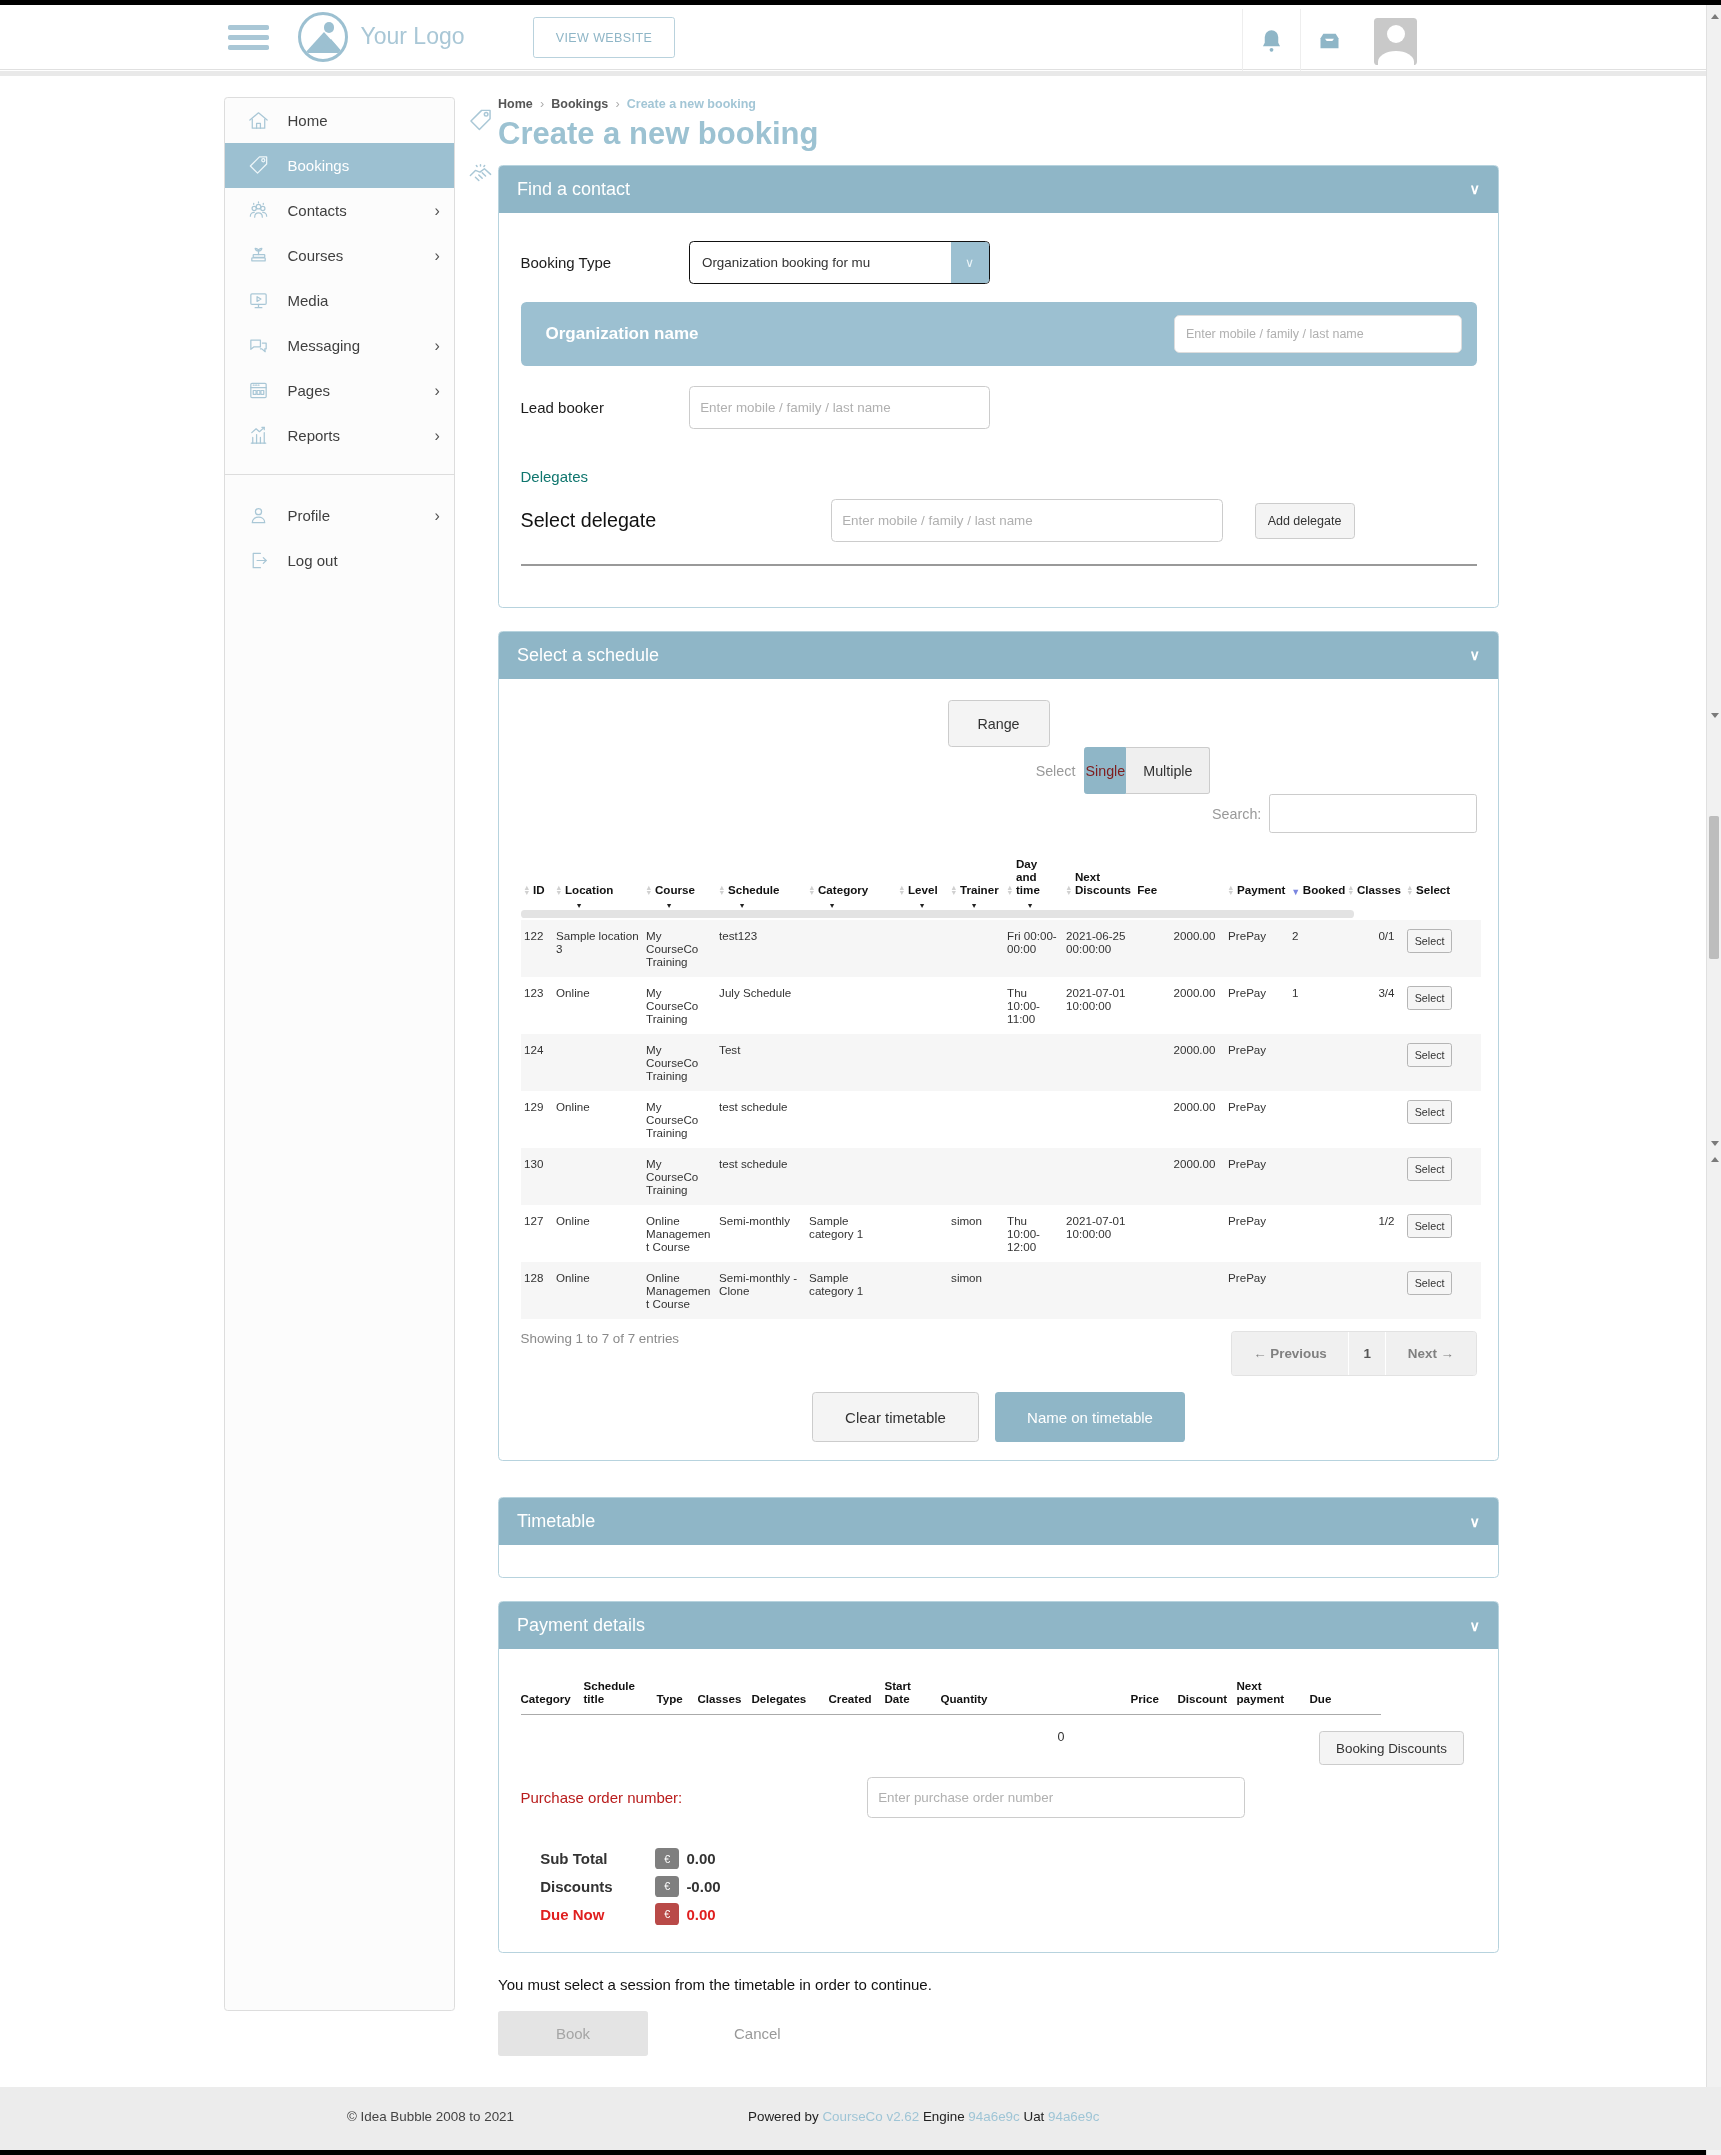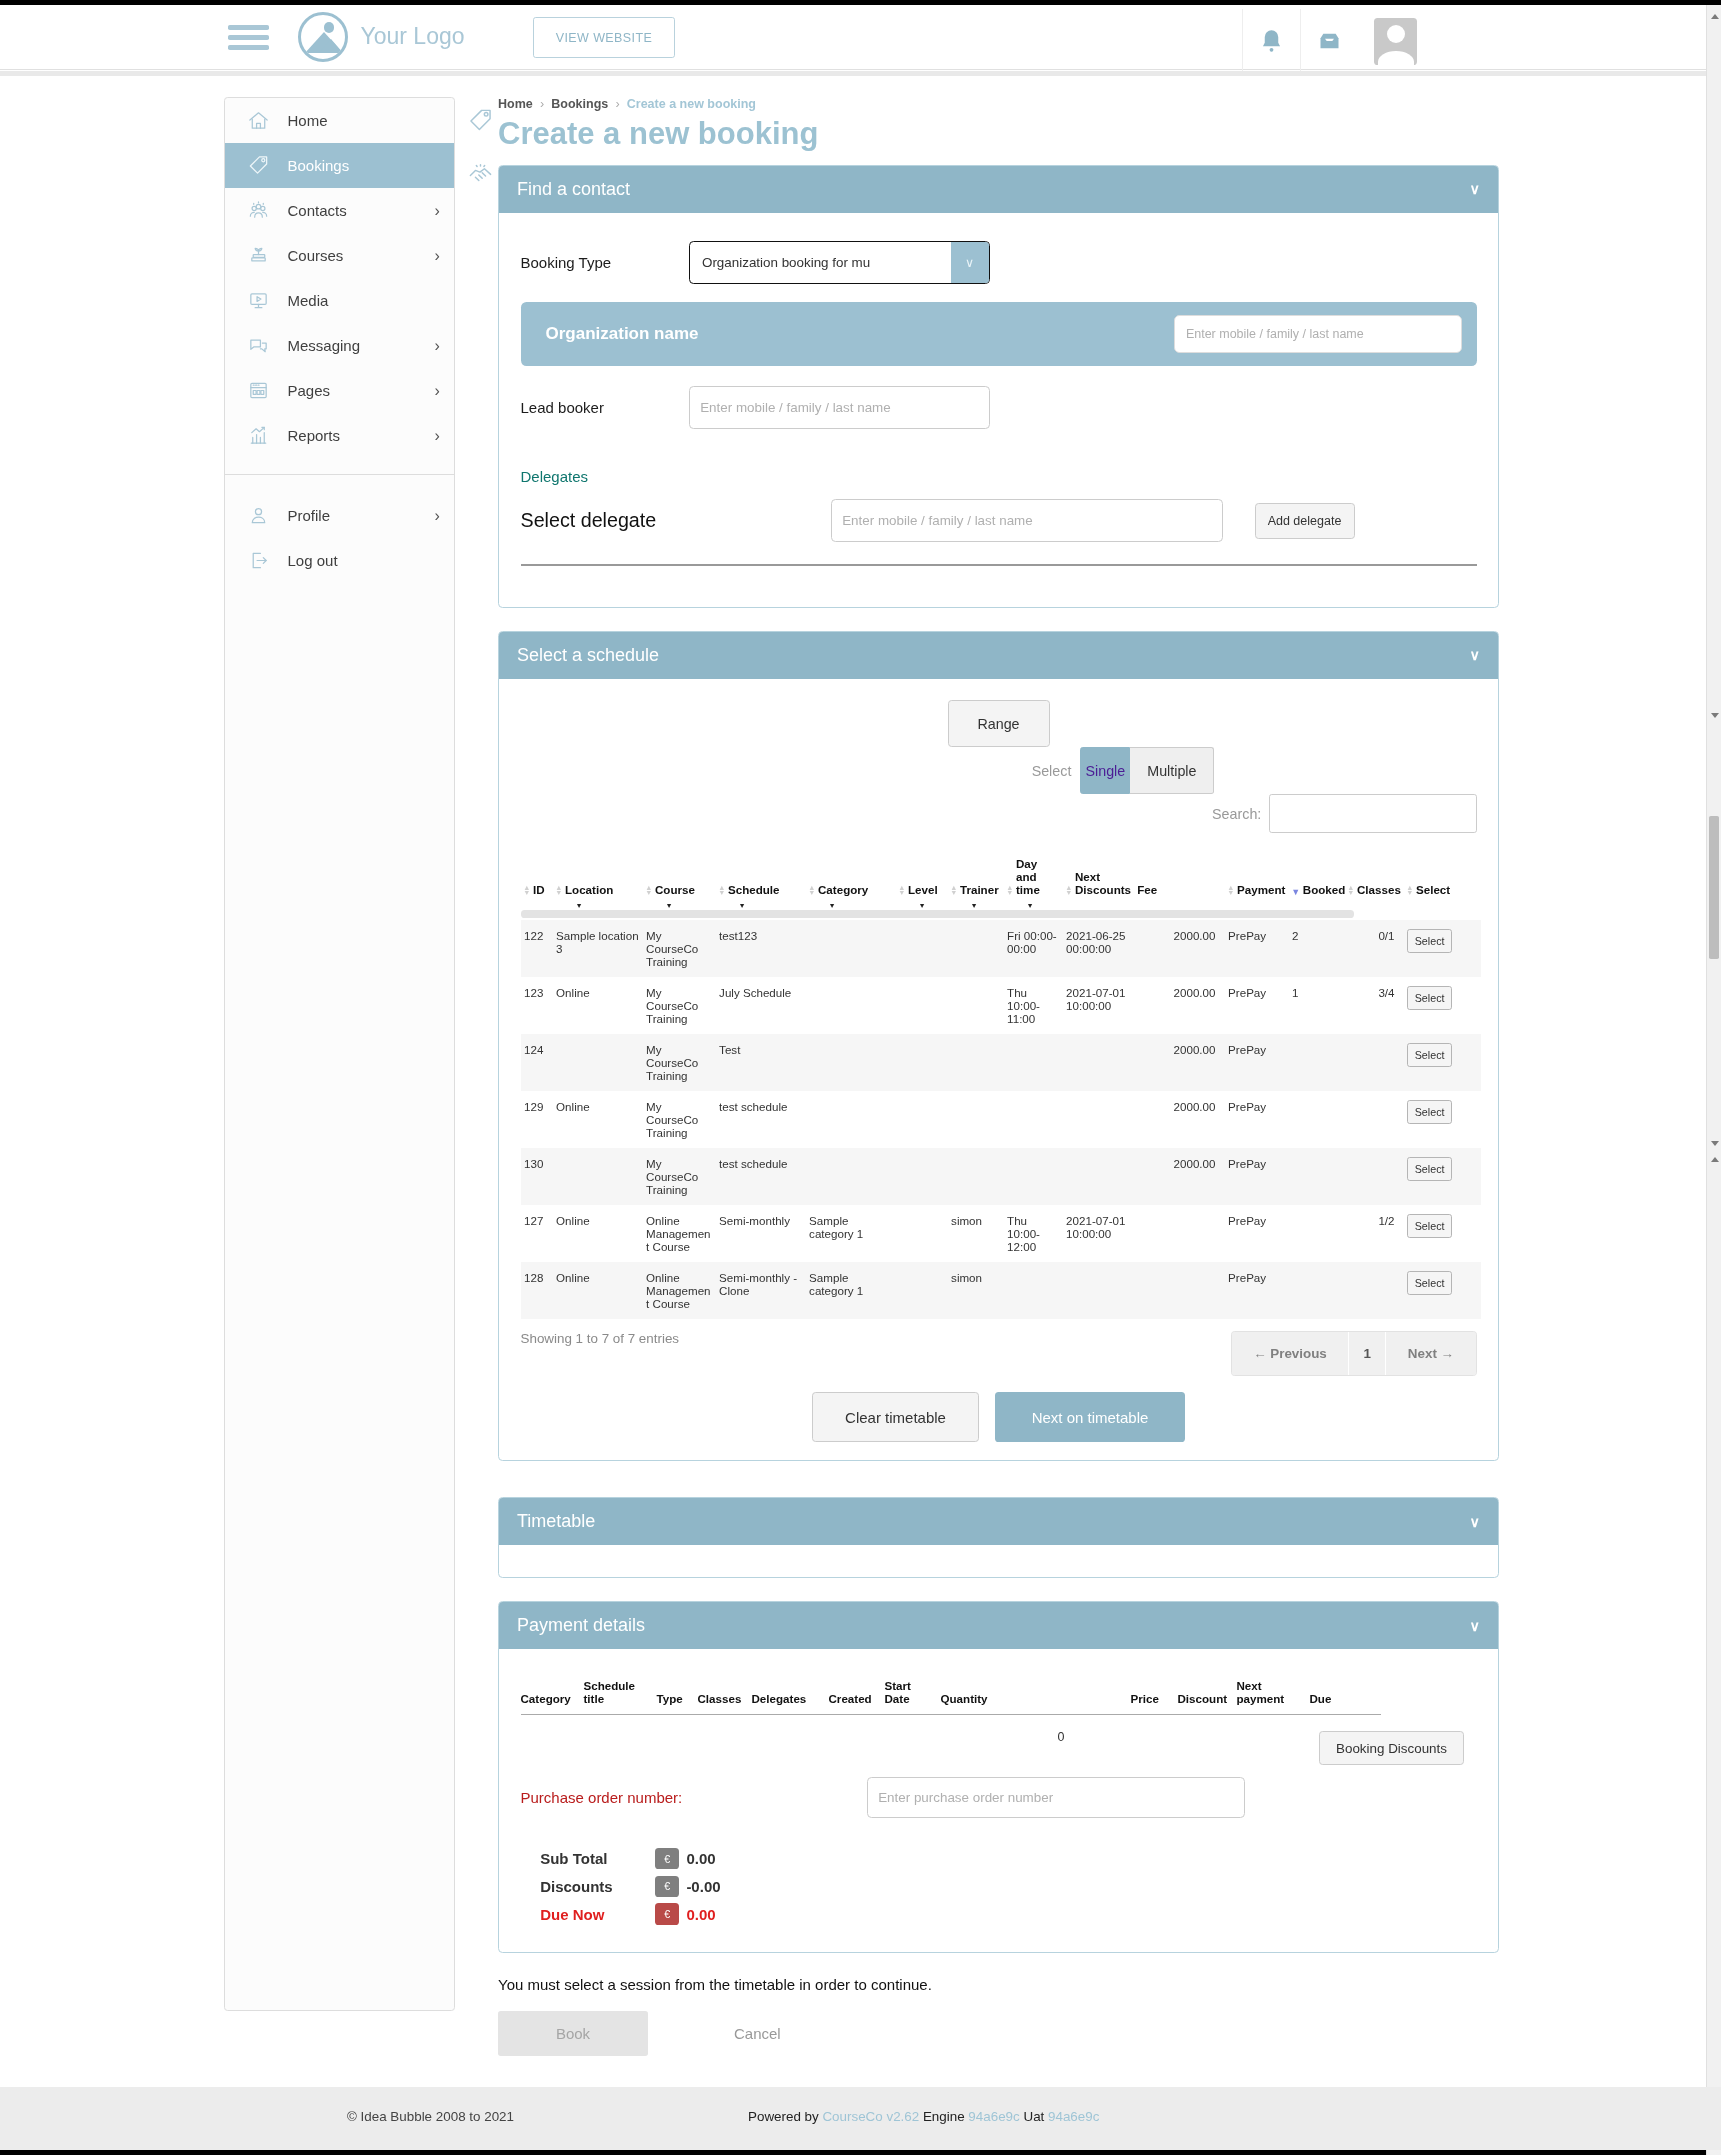--- a/index.html
+++ b/index.html
@@ -85,21 +85,21 @@
   .del-table .dt-hd { display:flex; padding:12.5px 12.5px; font-size:13.4px; font-weight:bold; color:#111; border-bottom:0.9px solid #ddd; }
   .del-table .dt-action { margin-left:716px; }
   .del-table .dt-empty { height:23px; }
 
   
   .sch-controls { display:flex; align-items:center; margin-top:5.4px;flex-direction:column; }
   .range-btn { width:102px; height:47px; font-size:14.3px; }
   .sel-group { display:flex; align-items:center; margin-left:249px; }
   .sel-lbl { color:#999; font-size:14.3px; margin-right:9px; }
   .tgl { height:47px; display:flex; align-items:center; justify-content:center; font-size:14.3px; cursor:pointer; }
-  .tgl-single { width:50px; background:#8fb6c7; color:#4c1d95; border:0.9px solid #8fb6c7; border-radius:2.7px 0 0 2.7px; }
+  .tgl-single { width:42px; background:#8fb6c7; color:#7f1d1d; border:0.9px solid #8fb6c7; border-radius:2.7px 0 0 2.7px; }
   .tgl-multiple { width:84px; background:#efefef; color:#333; border:0.9px solid #ccc; border-left:none; border-radius:0 2.7px 2.7px 0; }
   .search-group { margin-left:auto; display:flex; align-items:center; }
   .search-lbl { color:#999; font-size:14.3px; margin-right:7.2px; }
   .search-input { width:208px; height:39px; border-radius:2.7px; }
 
   .sch-table { width:958px; border-collapse:collapse; table-layout:fixed; margin-top:19.7px; }
   .sch-table th { font-size:11.6px; color:#111; vertical-align:bottom; padding:3.6px 2.7px 14.3px 2.7px; text-align:left; position:relative; }
   .th-flex { display:flex; align-items:flex-end; }
   .sorts { display:inline-flex; flex-direction:column; margin-right:2.7px; line-height:5.4px; font-size:7.2px; color:#d0d0d0; }
   .sorts .s-desc { color:#7b86e0; font-size:9px; }
@@ -667,21 +667,21 @@
         <div class="sch-foot">
           <div class="showing">Showing 1 to 7 of 7 entries</div>
           <div class="pager">
             <div class="pg">← Previous</div>
             <div class="pg pg-num">1</div>
             <div class="pg">Next →</div>
           </div>
         </div>
         <div class="sch-btns">
           <button class="btn-gray clear-btn">Clear timetable</button>
-          <button class="blue-btn show-btn">Next on timetable</button>
+          <button class="blue-btn show-btn">Name on timetable</button>
         </div>
       </div>
     </div>
 
     <div class="panel" style="margin-top:36px;">
       <div class="panel-hd">
         <span>Timetable</span>
         <span class="pchev">∨</span>
       </div>
       <div class="tt-body"></div>

